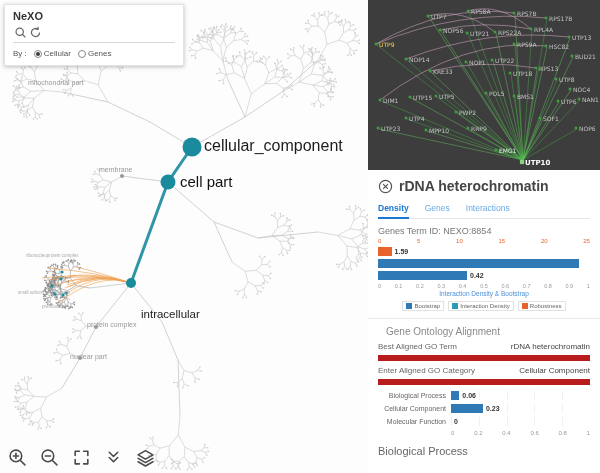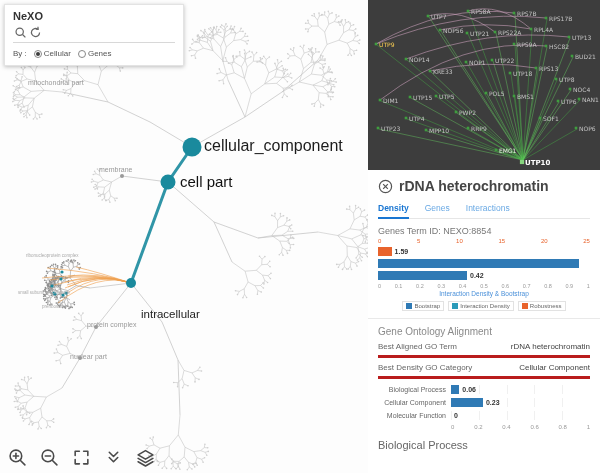--- a/index.html
+++ b/index.html
@@ -58,22 +58,22 @@
   .rb-row{position:relative;height:9px;margin:3px 0;}
   .rb-bar{height:9px;background:#2f7ab5;}
   .rb-bar.orange{background:#e8632c;}
   .rb-val{position:absolute;top:0;font-size:7px;font-weight:bold;color:#333;line-height:9px;white-space:nowrap;}
   .rb-axis-bottom{display:flex;justify-content:space-between;font-size:5.5px;color:#999;margin-top:2px;}
   .rb-axis-label{text-align:center;font-size:6.5px;color:#4a90d9;margin-top:1px;}
   .legend{display:flex;justify-content:center;gap:4px;margin-top:4px;}
   .legend-item{display:flex;align-items:center;gap:2px;font-size:6px;color:#666;border:1px solid #e2e2e2;padding:1px 3px;}
   .legend-swatch{width:6px;height:6px;flex:0 0 auto;}
   .divider{border-top:1px solid #e9e9e9;margin:7px -10px 0;}
-  .go-title{font-size:10px;color:#8a8a8a;margin-top:7px;}
-  .go-row{display:flex;justify-content:space-between;font-size:8px;color:#666;padding:5px 0 4px;border-bottom:3px solid #b91c1c;}
+  .go-title{font-size:10px;color:#8a8a8a;margin-top:7px;margin-left:8px;}
+  .go-row{display:flex;justify-content:space-between;font-size:8px;color:#666;padding:5px 0 4px;border-bottom:6px solid #b91c1c;}
   .go-row .val{color:#444;}
   .al-chart{margin-top:6px;}
   .al-row{display:flex;align-items:center;margin:4px 0;}
   .al-cat{width:68px;text-align:right;font-size:7px;color:#666;padding-right:5px;flex:0 0 auto;}
   .al-barzone{flex:1;height:9px;position:relative;
     background-image:repeating-linear-gradient(to right,#f0f0f0 0 1px,transparent 1px 20%);}
   .al-bar{height:9px;background:#2f7ab5;}
   .al-val{position:absolute;left:calc(100% + 0px);top:0;font-size:7px;font-weight:bold;color:#333;line-height:9px;padding-left:3px;}
   .al-axis{display:flex;justify-content:space-between;margin-left:73px;font-size:6px;color:#999;margin-top:1px;}
   .bp-title{font-size:11px;color:#666;margin-top:9px;}
@@ -2105,21 +2105,21 @@
     </div>
 
     <div class="divider"></div>
     <div class="go-title">Gene Ontology Alignment</div>
 
     <div class="go-row">
       <span>Best Aligned GO Term</span>
       <span class="val">rDNA heterochromatin</span>
     </div>
     <div class="go-row">
-      <span>Best Density GO Category</span>
+      <span>Enter Aligned GO Category</span>
       <span class="val">Cellular Component</span>
     </div>
 
     <div class="al-chart">
       <div class="al-row">
         <span class="al-cat">Biological Process</span>
         <span class="al-barzone">
             <span class="al-bar" style="display: block; width: 6%;"></span>
           <span class="al-val" style="left: calc(6%);">0.06</span>
           </span>

